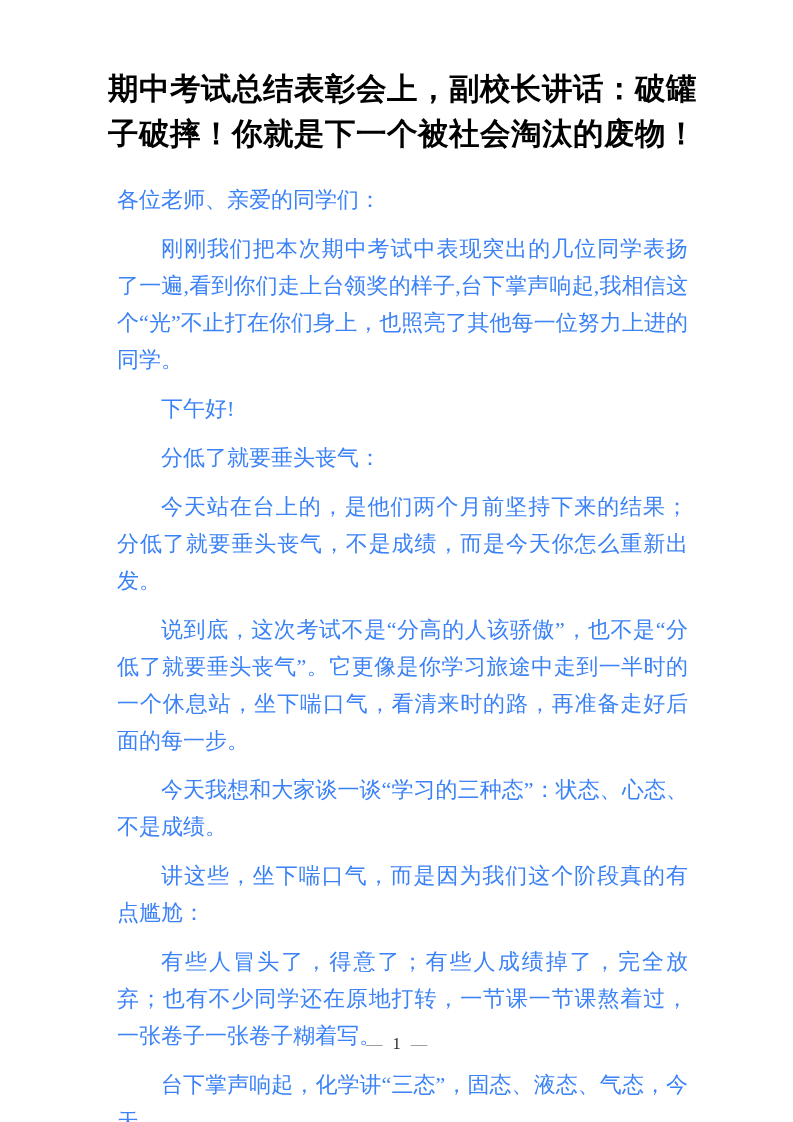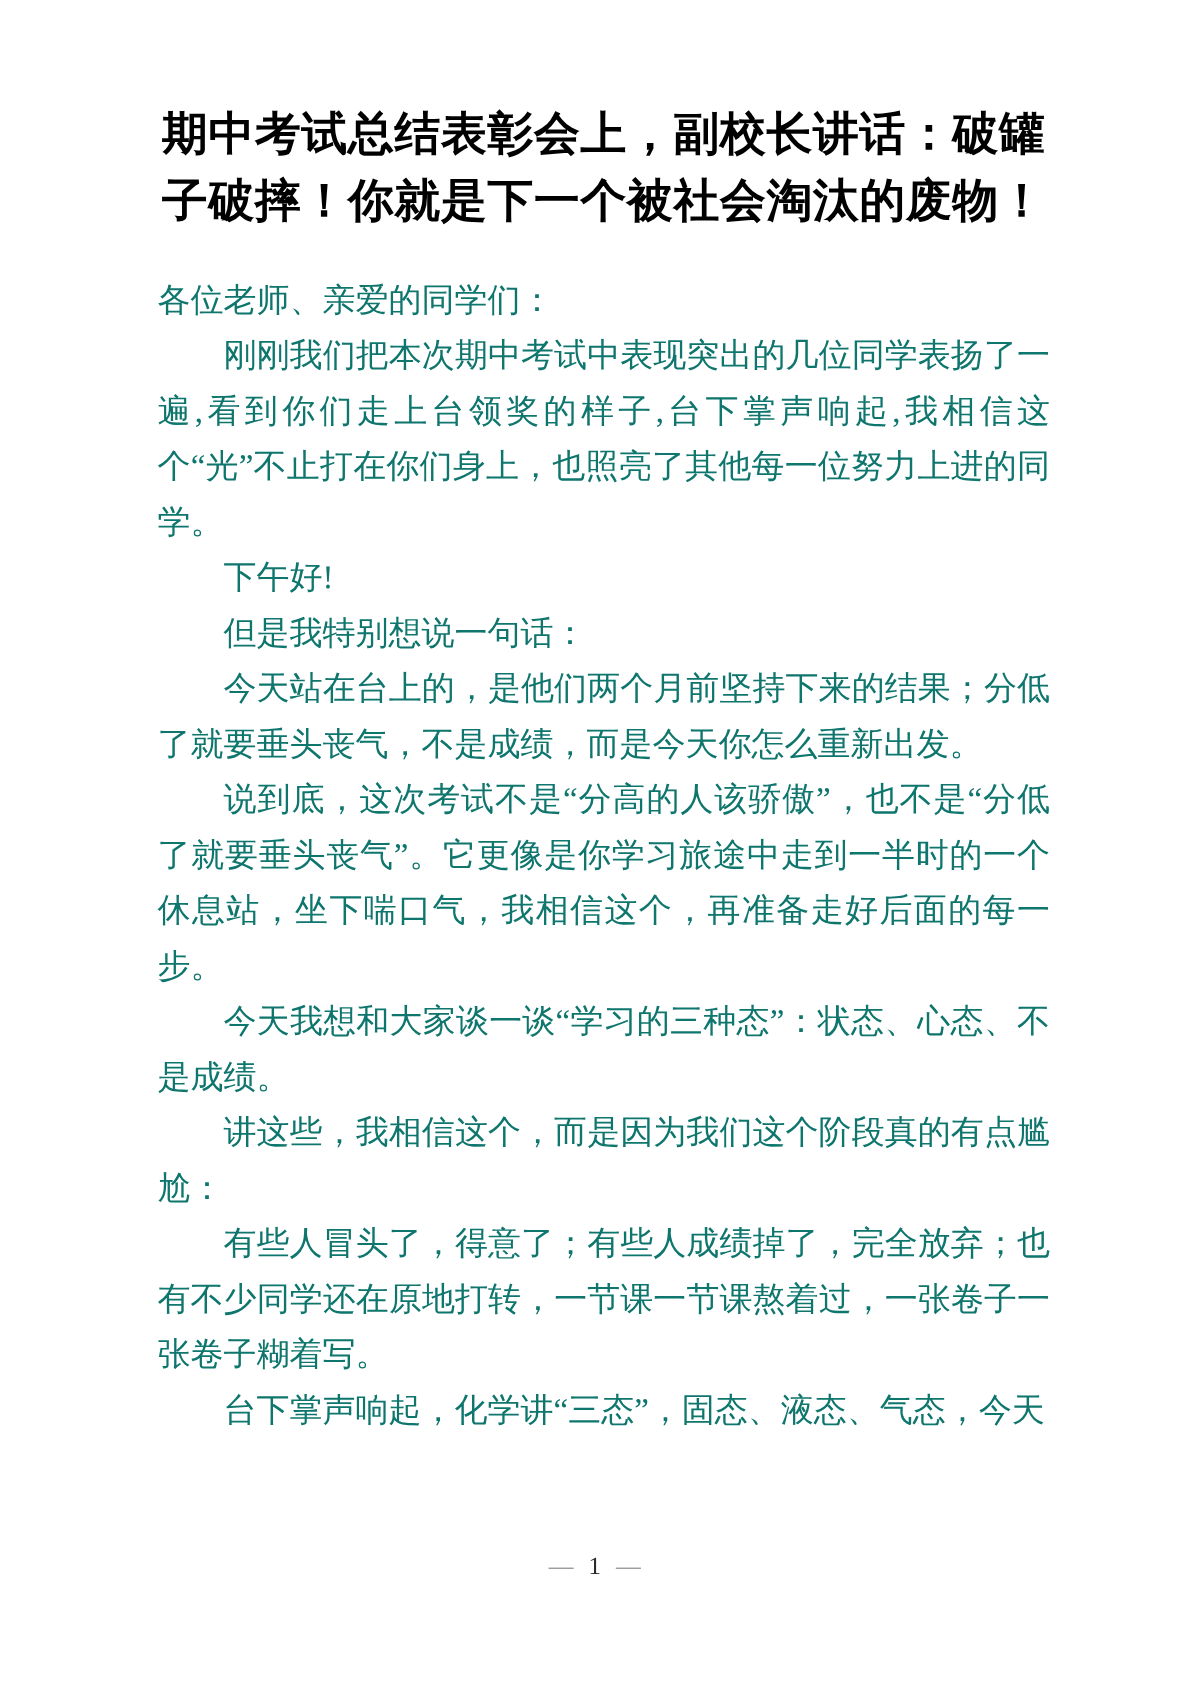--- a/index.html
+++ b/index.html
@@ -23,26 +23,26 @@
     margin: 0 0 24px 0;
     font-family: "Liberation Serif", serif;
     font-weight: 700;
     font-size: 30.5px;
     line-height: 45px;
     text-align: center;
     color: #000000;
     letter-spacing: 0.5px;
   }
   .body-text p {
-    margin: 0;
+    margin: 12px;
     font-size: 22px;
     line-height: 37px;
     text-align: justify;
     text-justify: inter-ideograph;
-    color: #0f766e;
+    color: #3b82f6;
   }
   .para {
     text-indent: 2em;
   }
   .no-indent {
     text-indent: 0;
   }
   .footer {
     position: absolute;
     top: 1034px;
@@ -62,25 +62,25 @@
 
 <div class="page">
   <div class="content">
 
     <h1 class="doc-title">期中考试总结表彰会上，副校长讲话：破罐子破摔！你就是下一个被社会淘汰的废物！</h1>
 
     <div class="body-text">
       <p class="para no-indent">各位老师、亲爱的同学们：</p>
       <p class="para">刚刚我们把本次期中考试中表现突出的几位同学表扬了一遍,看到你们走上台领奖的样子,台下掌声响起,我相信这个“光”不止打在你们身上，也照亮了其他每一位努力上进的同学。</p>
       <p class="para">下午好!</p>
-      <p class="para">但是我特别想说一句话：</p>
+      <p class="para">分低了就要垂头丧气：</p>
       <p class="para">今天站在台上的，是他们两个月前坚持下来的结果；分低了就要垂头丧气，不是成绩，而是今天你怎么重新出发。</p>
-      <p class="para">说到底，这次考试不是“分高的人该骄傲”，也不是“分低了就要垂头丧气”。它更像是你学习旅途中走到一半时的一个休息站，坐下喘口气，我相信这个，再准备走好后面的每一步。</p>
+      <p class="para">说到底，这次考试不是“分高的人该骄傲”，也不是“分低了就要垂头丧气”。它更像是你学习旅途中走到一半时的一个休息站，坐下喘口气，看清来时的路，再准备走好后面的每一步。</p>
       <p class="para">今天我想和大家谈一谈“学习的三种态”：状态、心态、不是成绩。</p>
-      <p class="para">讲这些，我相信这个，而是因为我们这个阶段真的有点尴尬：</p>
+      <p class="para">讲这些，坐下喘口气，而是因为我们这个阶段真的有点尴尬：</p>
       <p class="para">有些人冒头了，得意了；有些人成绩掉了，完全放弃；也有不少同学还在原地打转，一节课一节课熬着过，一张卷子一张卷子糊着写。</p>
       <p class="para">台下掌声响起，化学讲“三态”，固态、液态、气态，今天</p>
     </div>
   </div>
 
   <div class="footer">
     <span class="dash">—</span><span class="num">1</span><span class="dash">—</span>
   </div>
 </div>
 

